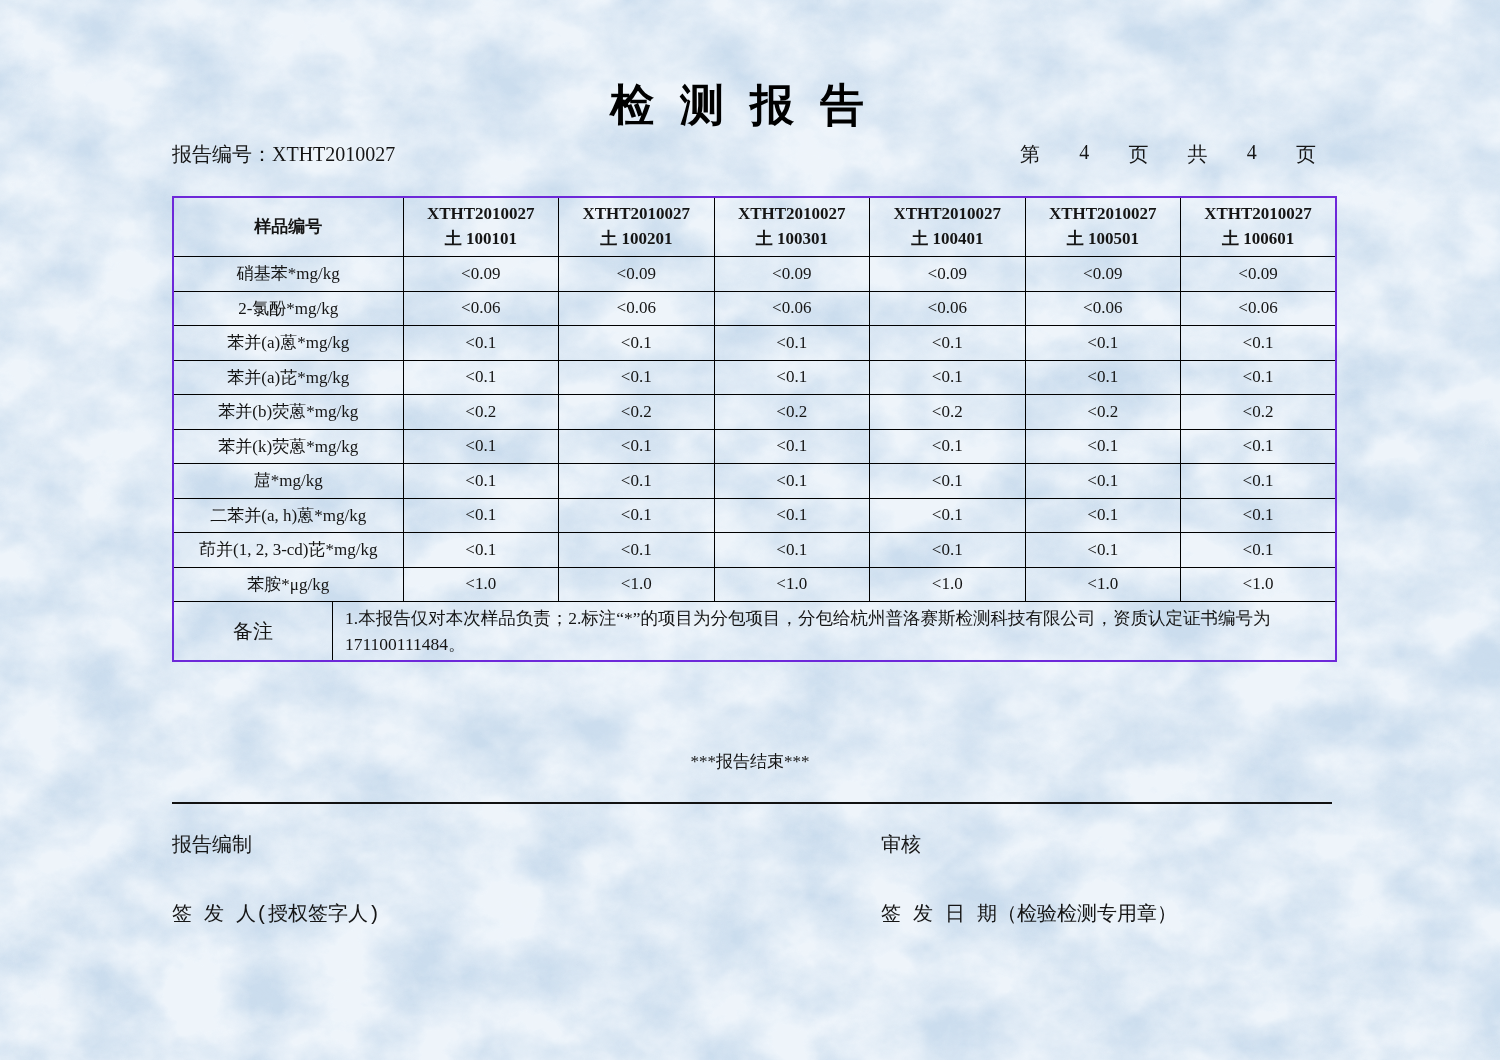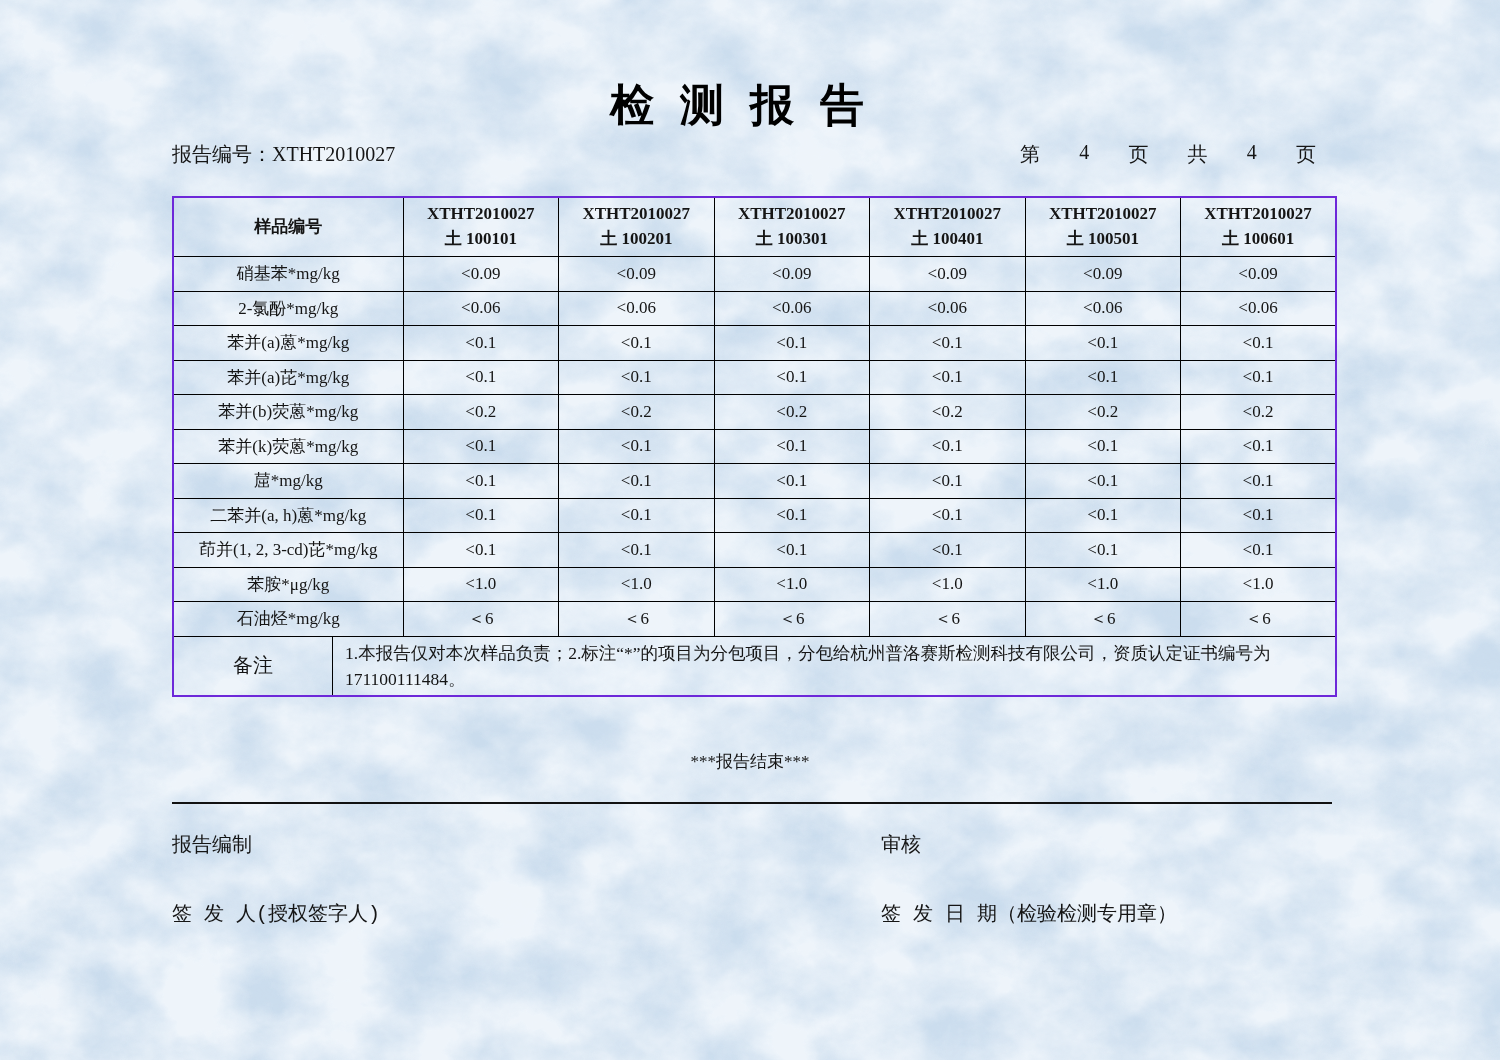--- a/index.html
+++ b/index.html
@@ -219,29 +219,20 @@
         </tr>
         <tr>
           <th class="row-head" scope="row">苯胺*μg/kg</th>
           <td>&lt;1.0</td>
           <td>&lt;1.0</td>
           <td>&lt;1.0</td>
           <td>&lt;1.0</td>
           <td>&lt;1.0</td>
           <td>&lt;1.0</td>
         </tr>
-        <tr>
-          <th class="row-head" scope="row">石油烃*mg/kg</th>
-          <td>＜6</td>
-          <td>＜6</td>
-          <td>＜6</td>
-          <td>＜6</td>
-          <td>＜6</td>
-          <td>＜6</td>
-        </tr>
       </tbody>
     <tfoot>
       <tr>
         <td colspan="7" class="remark-cell">
           <div class="remark-inner">
             <div class="remark-label">备注</div>
             <div class="remark-text">1.本报告仅对本次样品负责；2.标注“*”的项目为分包项目，分包给杭州普洛赛斯检测科技有限公司，资质认定证书编号为171100111484。</div>
           </div>
         </td>
       </tr>

